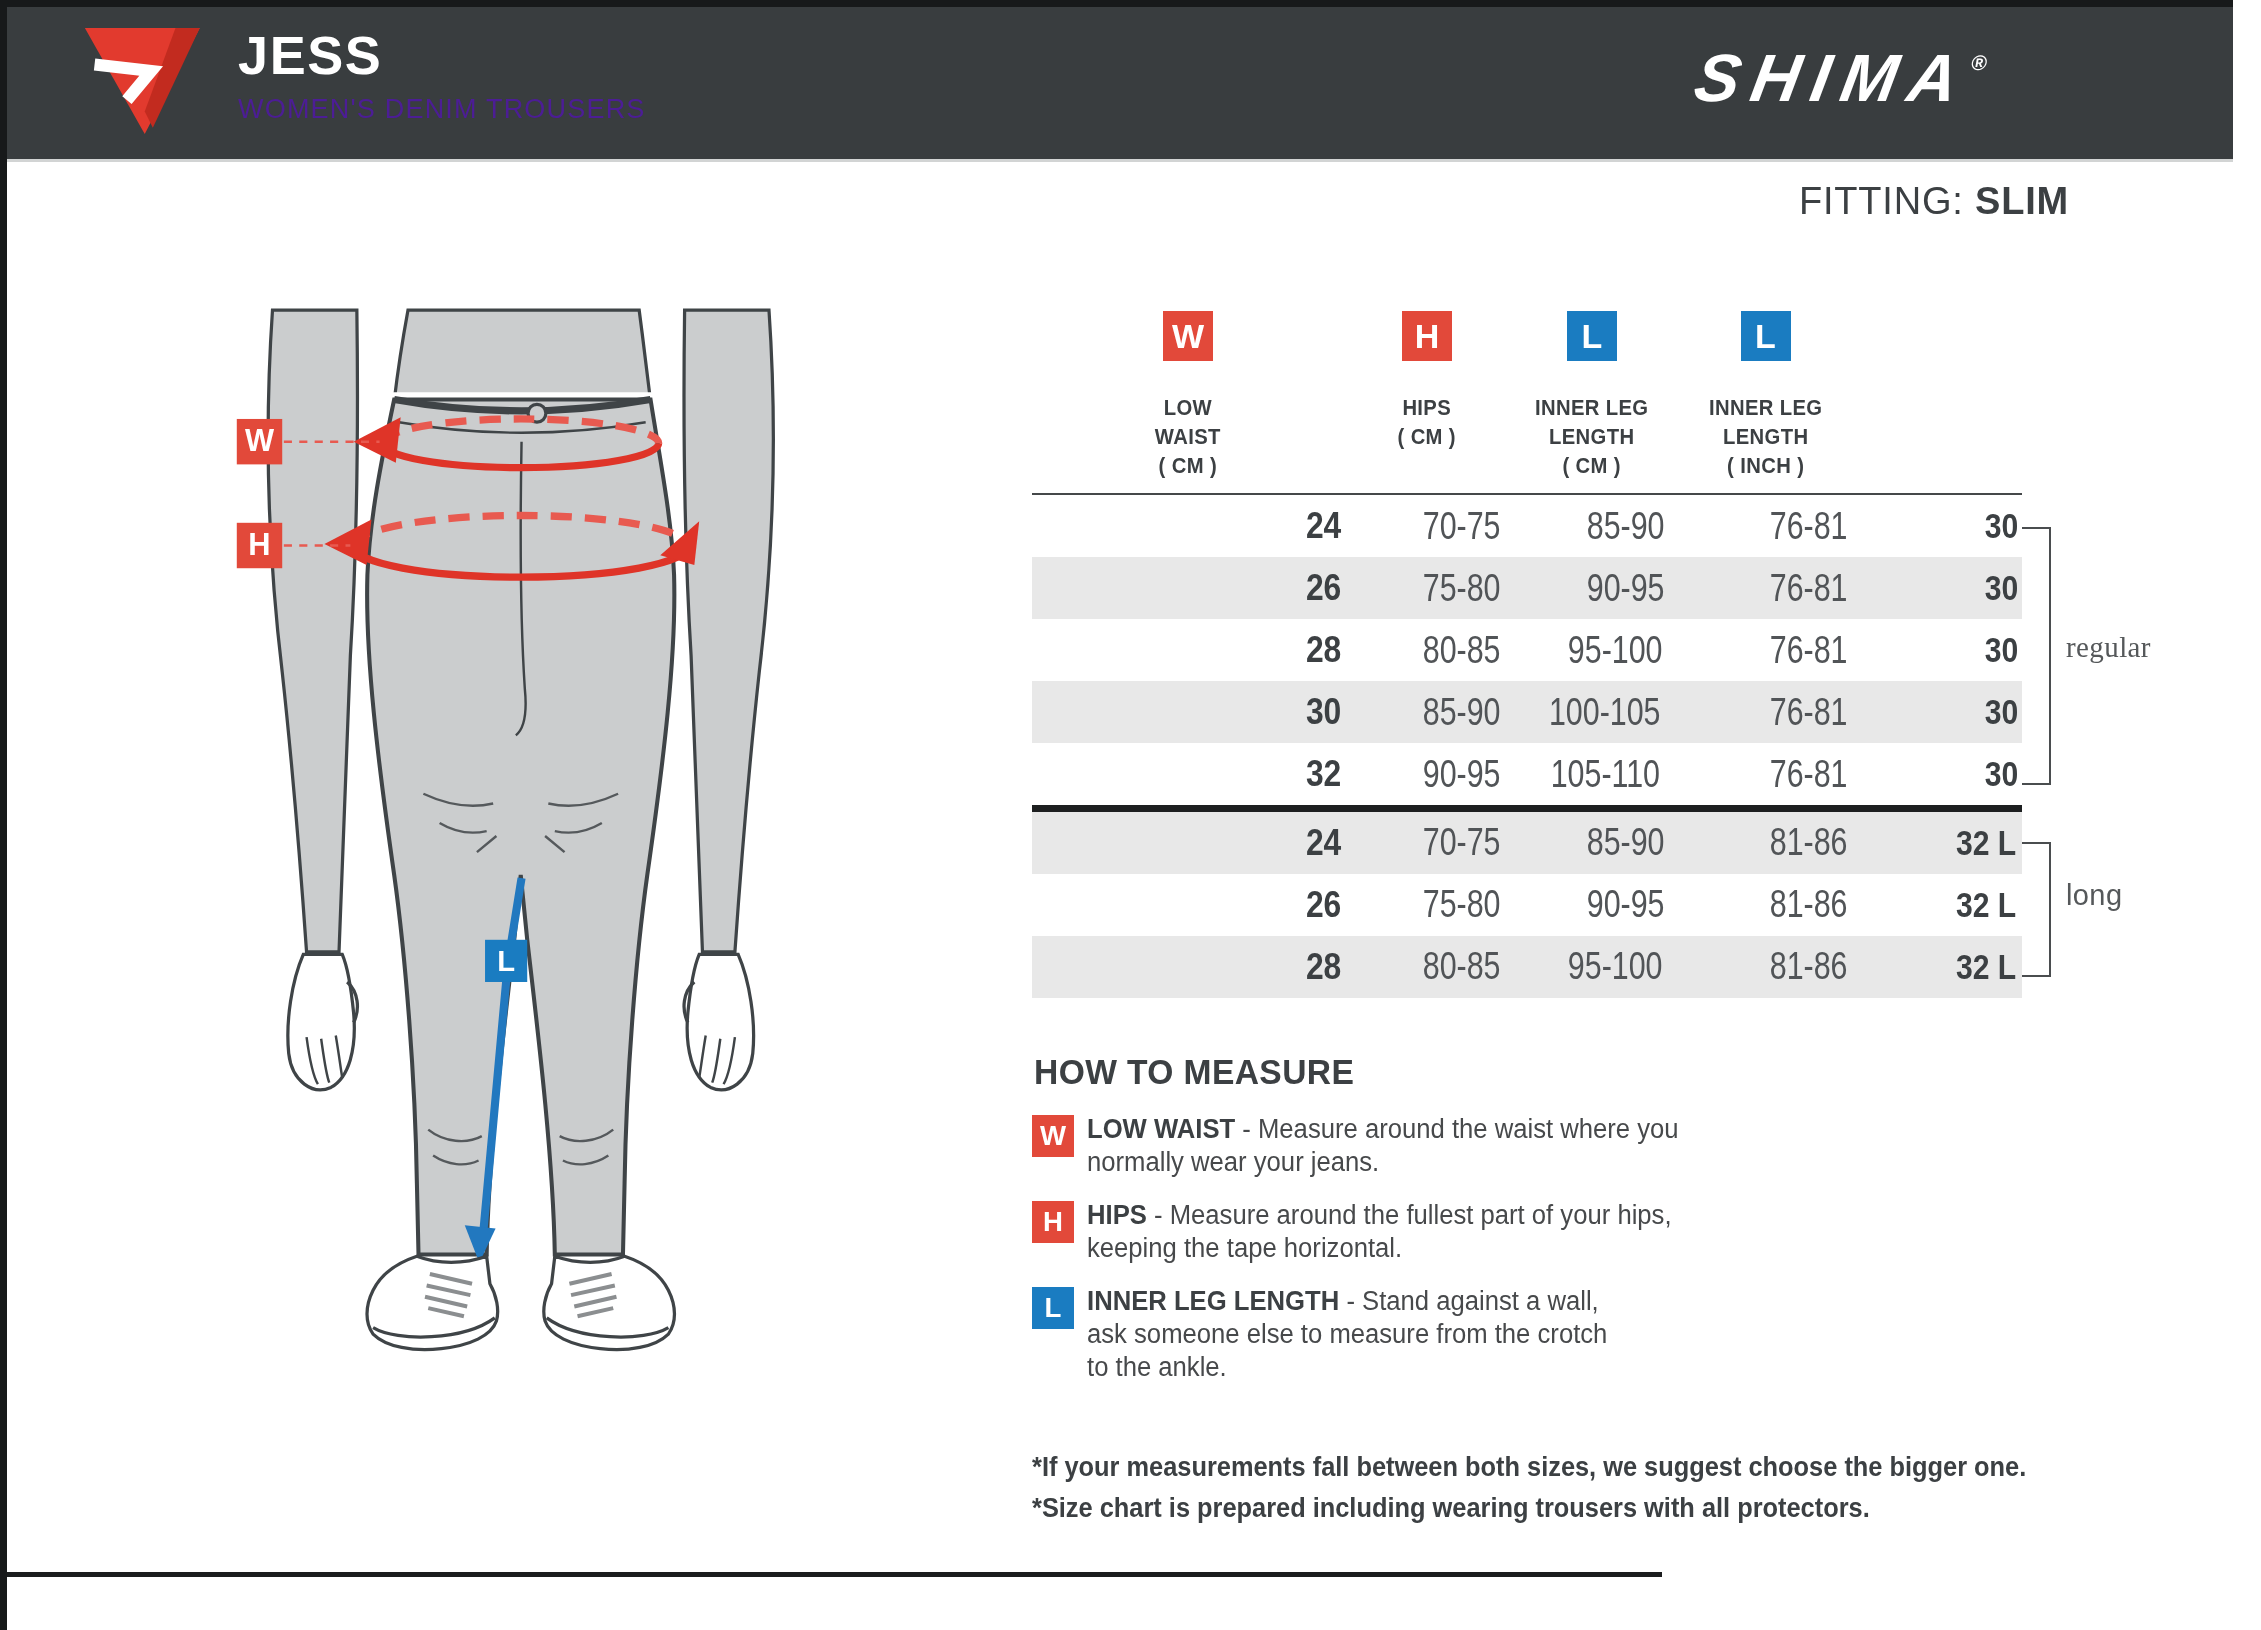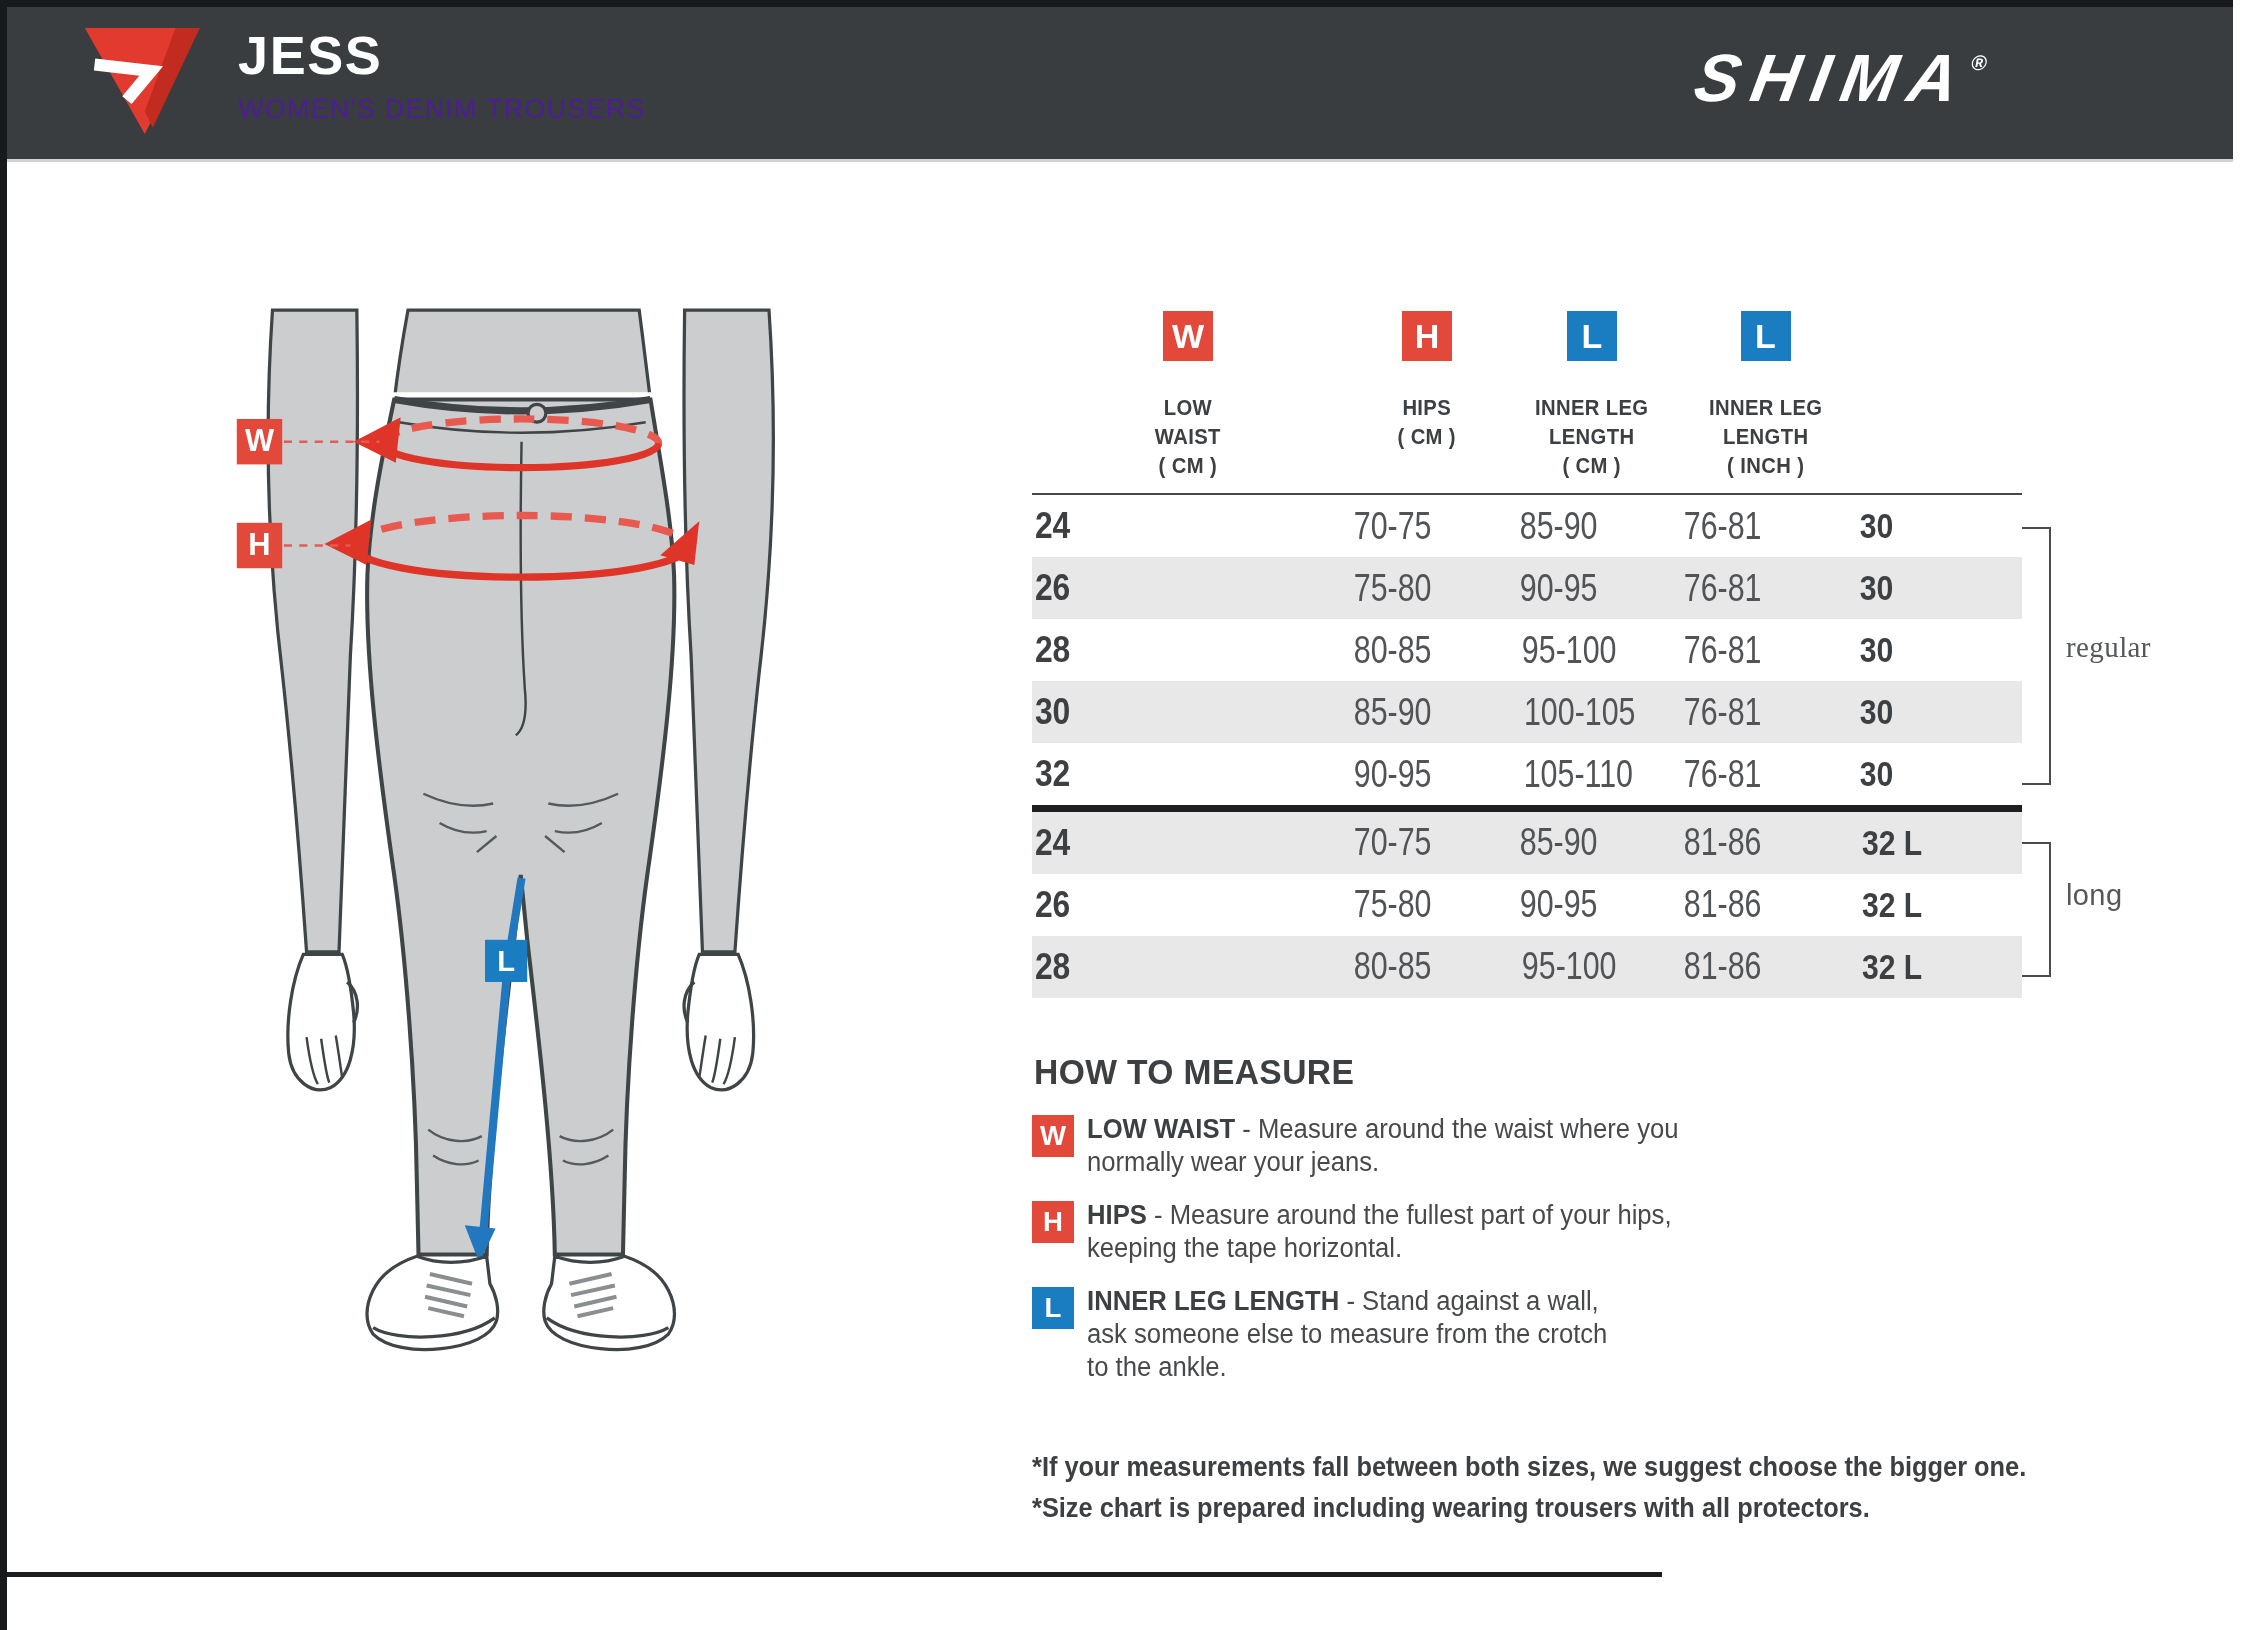--- a/index.html
+++ b/index.html
@@ -33,21 +33,21 @@
   .th-col{display:flex;flex-direction:column;align-items:center;}
   .badge{width:50px;height:50px;display:flex;align-items:center;justify-content:center;
          color:#fff;font-size:34px;font-weight:700;}
   .badge.red{background:#e2493a;}
   .badge.blue{background:#1a7cc1;}
   .th-lines{margin-top:32px;text-align:center;font-size:22px;font-weight:700;color:#3c4043;line-height:29px;letter-spacing:0.4px;transform:scaleX(.92);}
   .th-size{margin-top:84px;font-size:40px;font-weight:700;color:#3c4043;transform:scaleX(.9);white-space:nowrap;}
   .head-rule{height:2.4px;background:#45484a;}
   .trow{height:62px;align-items:center;}
   .trow.shaded{background:#e8e8e8;}
-  .tcell{text-align:left;}
+  .tcell{text-align:right;}
   .cell-size{font-size:37px;font-weight:700;color:#3c4043;display:inline-block;transform:scaleX(.86);}
   .cell-val{font-size:38px;font-weight:400;color:#515457;display:inline-block;transform:scaleX(.8);}
   .cell-inch{font-size:35px;font-weight:700;color:#3c4043;display:inline-block;transform:scaleX(.86);white-space:nowrap;}
   .section-divider{height:6.5px;background:#1d1f20;}
 
   
   .bracket{position:absolute;width:29px;border:2.4px solid #4a4d4f;border-left:none;box-sizing:border-box;}
   .bracket.regular{left:2022px;top:527px;height:258px;}
   .bracket.long{left:2022px;top:842px;height:135px;}
   .bracket-label{position:absolute;left:2066px;font-size:29px;color:#55585a;letter-spacing:0.4px;}
@@ -82,20 +82,21 @@
 
   <svg class="logo-mark" width="123" height="115" viewBox="0 0 152 142">
     <polygon points="6,5 148,5 80,136" fill="#e23a2e"></polygon>
     <polygon points="118,5 148,5 90,128 80,108" fill="#c22b1f"></polygon>
     <path d="M18,50 L88,58 L58,94" fill="none" stroke="#ffffff" stroke-width="15"></path>
   </svg>
   <div class="product-name">JESS</div>
   <div class="product-subtitle">WOMEN'S DENIM TROUSERS</div>
   <div class="brand"><span class="brand-word">SHIMA</span><span class="brand-reg">®</span></div>
 
+  <div class="fitting"><span class="fit-label">FITTING: </span><span class="fit-value">SLIM</span></div>
 
   <div class="figure-wrap">
     <svg width="552" height="1079" viewBox="0 0 680 1330">
       <defs>
         <g id="armL">
           <path d="M46,4 C36,150 40,300 58,450 C70,560 80,680 88,795 L128,795 C132,680 136,560 142,430 C150,300 152,150 150,4 Z" fill="#cbcdce" stroke="#3f4447" stroke-width="4"></path>
           <path d="M84,798 C70,830 62,880 66,920 C70,955 96,972 118,962 C140,950 150,915 146,870 C143,840 138,812 132,798 Z" fill="#ffffff" stroke="#3f4447" stroke-width="4"></path>
           <path d="M88,900 C92,930 96,948 102,958 M106,902 C110,930 112,946 116,956 M124,898 C128,922 130,938 132,950" fill="none" stroke="#3f4447" stroke-width="3"></path>
           <path d="M138,832 C152,844 154,866 146,882" fill="none" stroke="#3f4447" stroke-width="4"></path>
         </g>

